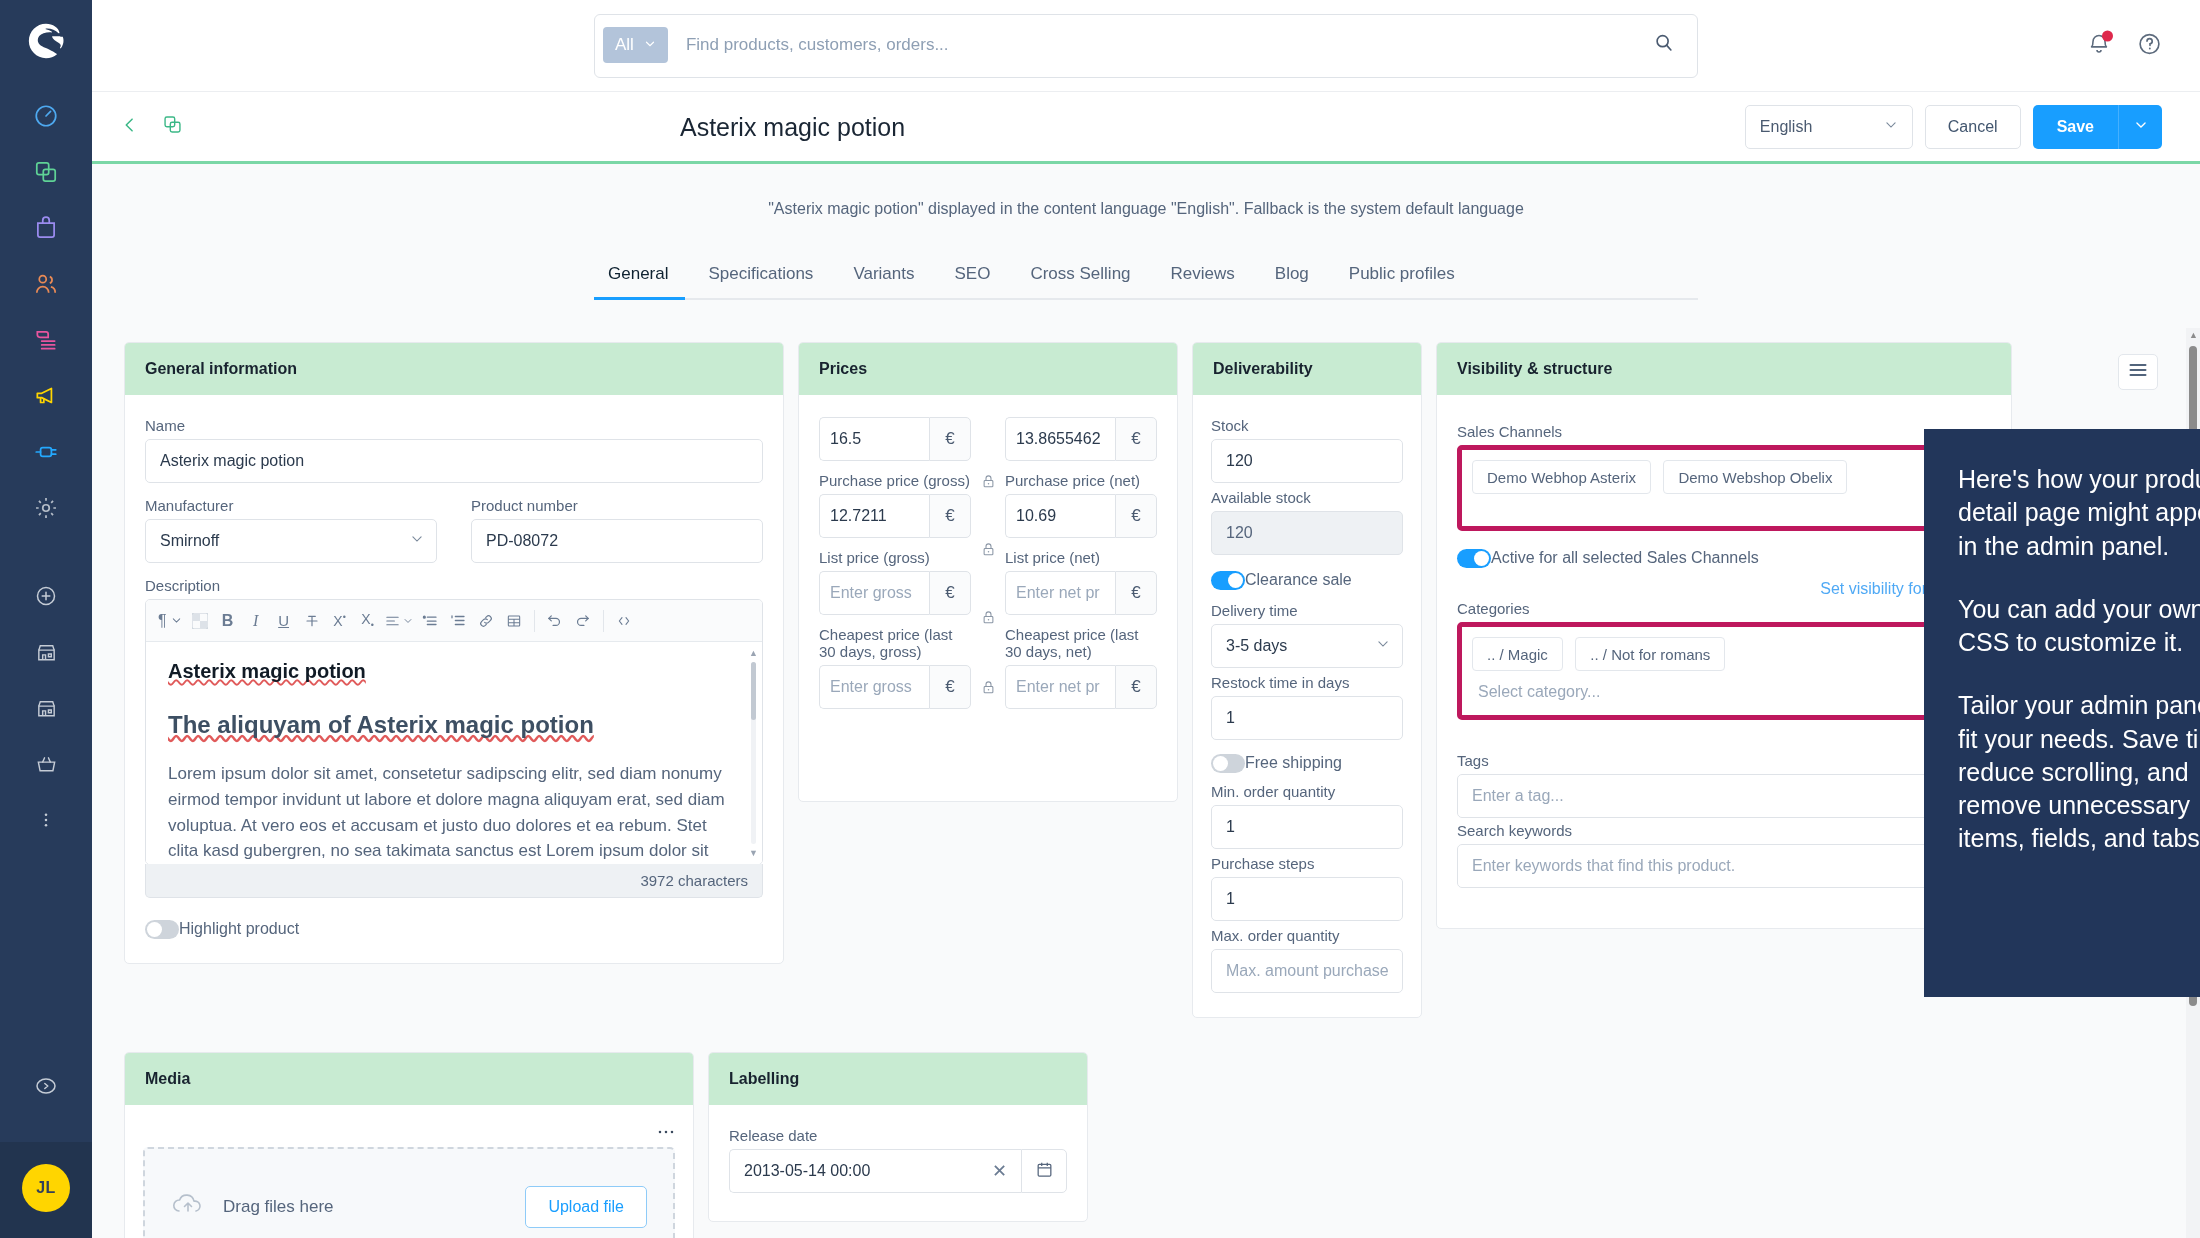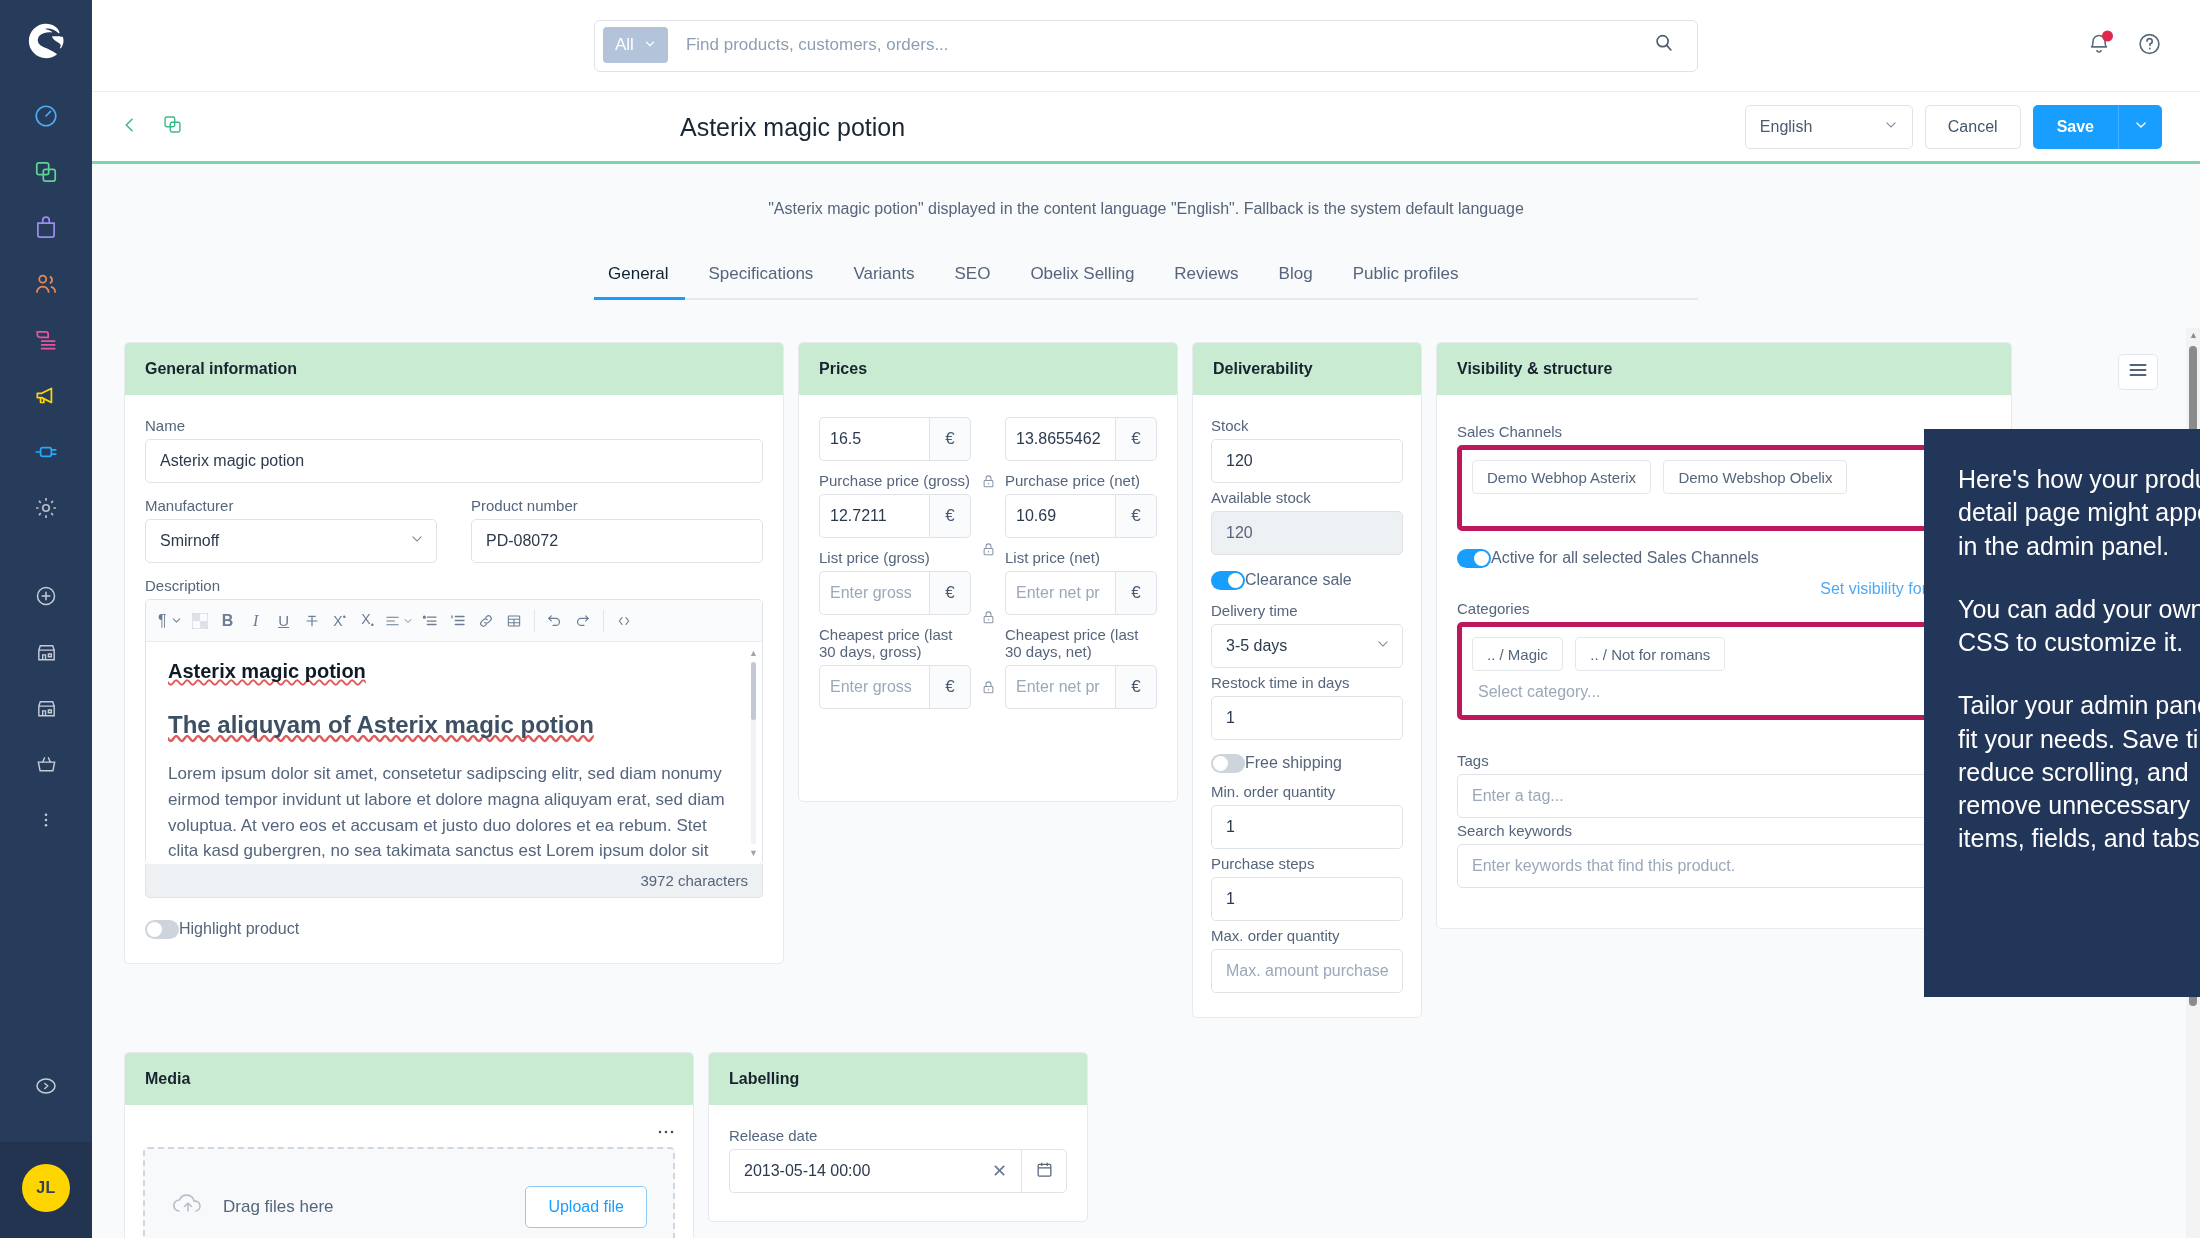--- a/index.html
+++ b/index.html
@@ -42,21 +42,21 @@
 
   
   .topbar {
     height: 92px; background: #fff;
     display: flex; align-items: center;
     border-bottom: 1px solid #eceef1;
     flex-shrink: 0;
     position: relative;
   }
   .searchwrap {
-    width: 1104px; height: 52px;
+    width: 1104px; height: 64px;
     margin: 0 auto;
     background: #fff; border: 1px solid #dfe3e8; border-radius: 6px;
     display: flex; align-items: center; padding: 0 6px 1px 8px;
   }
   .search-scope {
     background: #b3c4da; color: #fff; font-size: 17px;
     border-radius: 4px; height: 36px; padding: 0 12px;
     display: flex; align-items: center; gap: 10px; cursor: pointer;
   }
   .search-input {
@@ -520,21 +520,21 @@
             <path d="M3 3h18M3 9h18M3 15h18"></path>
           </svg>
         </span>
       </div>
 
       <div class="tabs">
         <div class="tab active"><span>General</span></div>
         <div class="tab"><span>Specifications</span></div>
         <div class="tab"><span>Variants</span></div>
         <div class="tab"><span>SEO</span></div>
-        <div class="tab"><span>Obelix Selling</span></div>
+        <div class="tab"><span>Cross Selling</span></div>
         <div class="tab"><span>Reviews</span></div>
         <div class="tab"><span>Blog</span></div>
         <div class="tab"><span>Public profiles</span></div>
       </div>
 
       <div class="cards">
 
         <div class="card card-general">
           <div class="card-head">General information</div>
           <div class="card-body">

